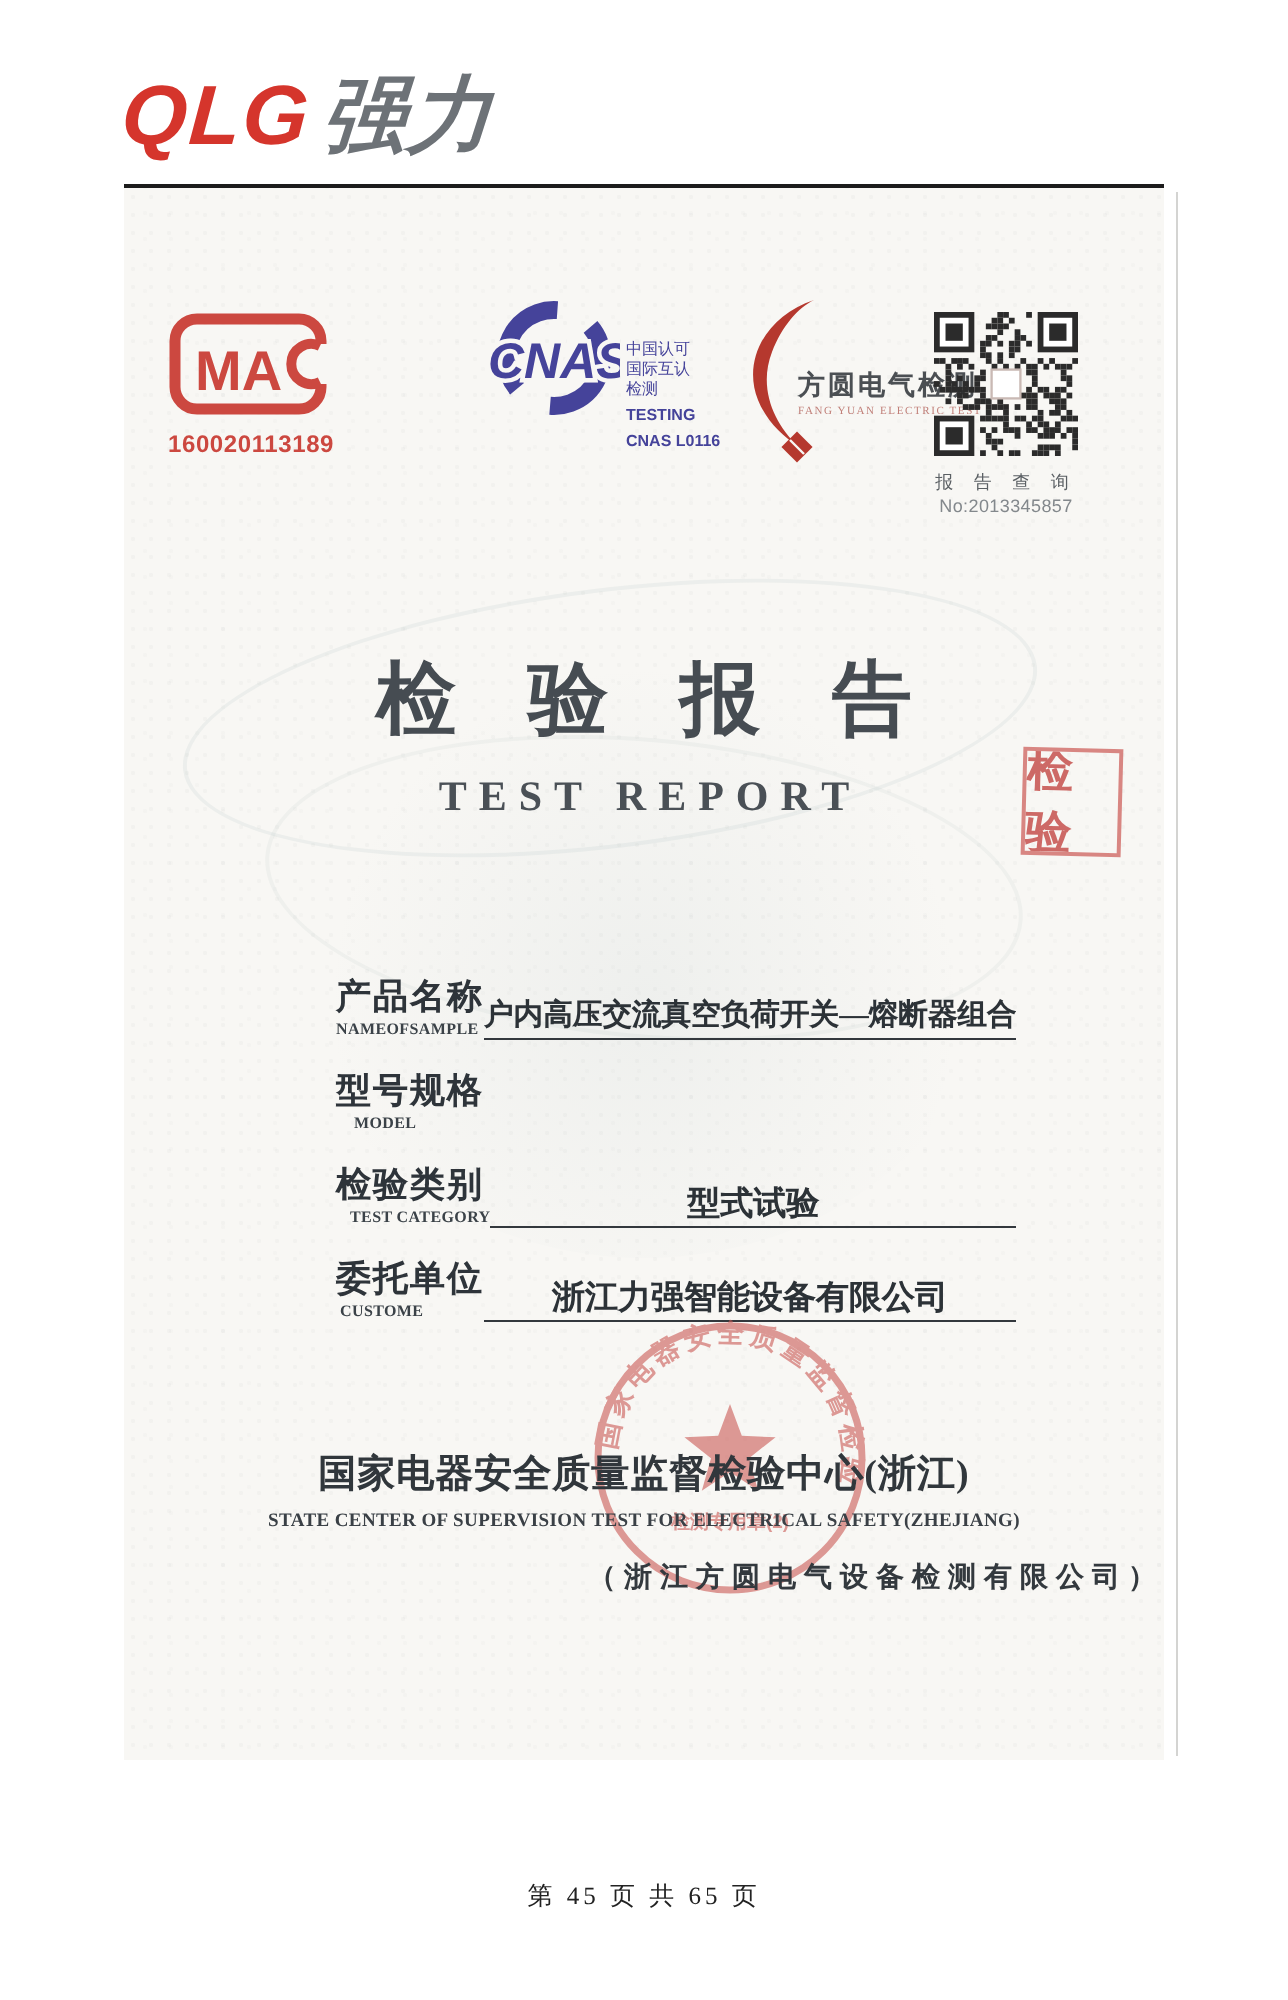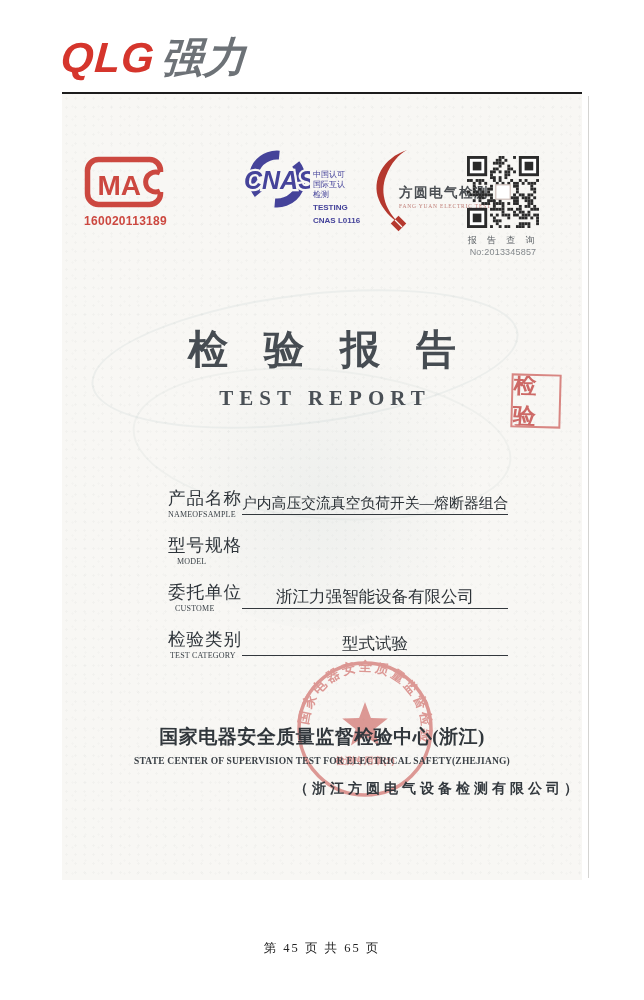--- a/index.html
+++ b/index.html
@@ -54,21 +54,21 @@
     font-size:40px;font-weight:bold;color:#464c52;letter-spacing:36px;padding-left:36px;white-space:nowrap;}
   .title-en{position:absolute;left:0;top:292px;width:520px;text-align:center;
     font-size:21px;font-weight:bold;color:#4a5056;letter-spacing:6px;padding-left:6px;}
   
   .sq-stamp{position:absolute;left:449px;top:280px;width:50px;height:54px;
     border:2.5px solid rgba(205,96,92,0.75);transform:rotate(1.5deg);
     display:flex;align-items:center;justify-content:center;overflow:hidden;}
   .sq-stamp span{font-size:23px;font-weight:bold;color:rgba(198,80,76,0.85);letter-spacing:1px;}
   
   .fields{position:absolute;left:106px;top:392px;width:340px;}
-  .field-row{display:flex;align-items:center;margin-bottom:13px;}
+  .field-row{display:flex;align-items:flex-end;margin-bottom:13px;font-weight:bold;}
   .field-label{flex:0 0 auto;position:relative;}
   .field-label .zh{font-size:17.5px;letter-spacing:1px;color:var(--ink);line-height:24px;white-space:nowrap;}
   .field-label .en{font-size:8px;color:#3b4248;letter-spacing:0.2px;line-height:10px;white-space:nowrap;}
   .field-row:nth-child(2) .en{margin-left:9px;}
   .field-row:nth-child(3) .en{margin-left:7px;}
   .field-row:nth-child(4) .en{margin-left:2px;}
   .field-value{flex:1 1 auto;height:24px;border-bottom:1.5px solid #33383d;text-align:center;
     font-size:16.5px;color:#2c3237;line-height:24px;white-space:nowrap;overflow:hidden;}
   .field-row:nth-child(1) .field-value{font-size:14.8px;letter-spacing:0;}
   
@@ -349,31 +349,31 @@
       <div class="field-value">户内高压交流真空负荷开关—熔断器组合电器</div>
     </div>
     <div class="field-row">
       <div class="field-label">
         <div class="zh">型号规格</div>
         <div class="en">MODEL</div>
       </div>
     </div>
     <div class="field-row">
       <div class="field-label">
+        <div class="zh">检验类别</div>
+        <div class="en">TEST CATEGORY</div>
+      </div>
+      <div class="field-value">型式试验</div>
+    </div>
+    <div class="field-row">
+      <div class="field-label">
         <div class="zh">委托单位</div>
         <div class="en">CUSTOME</div>
       </div>
       <div class="field-value">浙江力强智能设备有限公司</div>
-    </div>
-    <div class="field-row">
-      <div class="field-label">
-        <div class="zh">检验类别</div>
-        <div class="en">TEST CATEGORY</div>
-      </div>
-      <div class="field-value">型式试验</div>
     </div>
   </div>
 
   <svg class="round-stamp" viewBox="0 0 150 150" xmlns="http://www.w3.org/2000/svg" xmlns:xlink="http://www.w3.org/1999/xlink">
     <defs>
       <path id="ringPath" d="M 22,95 A 57,57 0 1 1 128,95" fill="none"></path>
     </defs>
     <circle cx="75" cy="75" r="66" fill="none" stroke="#cb5a56" stroke-width="3.5"></circle>
     <path d="M75,48 L80.9,63.9 L97.8,64.6 L84.5,75.1 L89.1,91.4 L75,82 L60.9,91.4 L65.5,75.1 L52.2,64.6 L69.1,63.9 Z" fill="#cb5a56"></path>
     <text font-size="13.5" fill="#cb5a56" letter-spacing="2.5" font-weight="bold">

